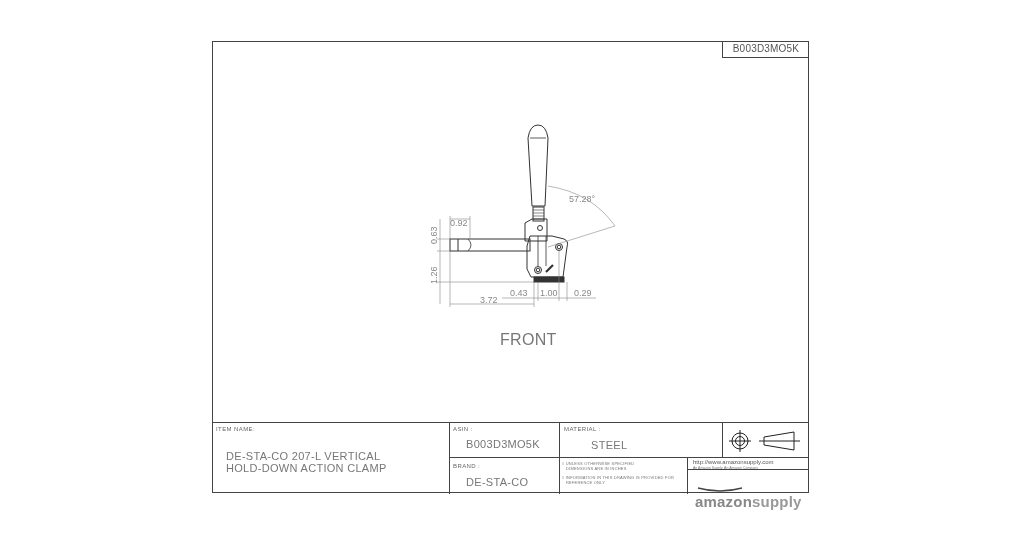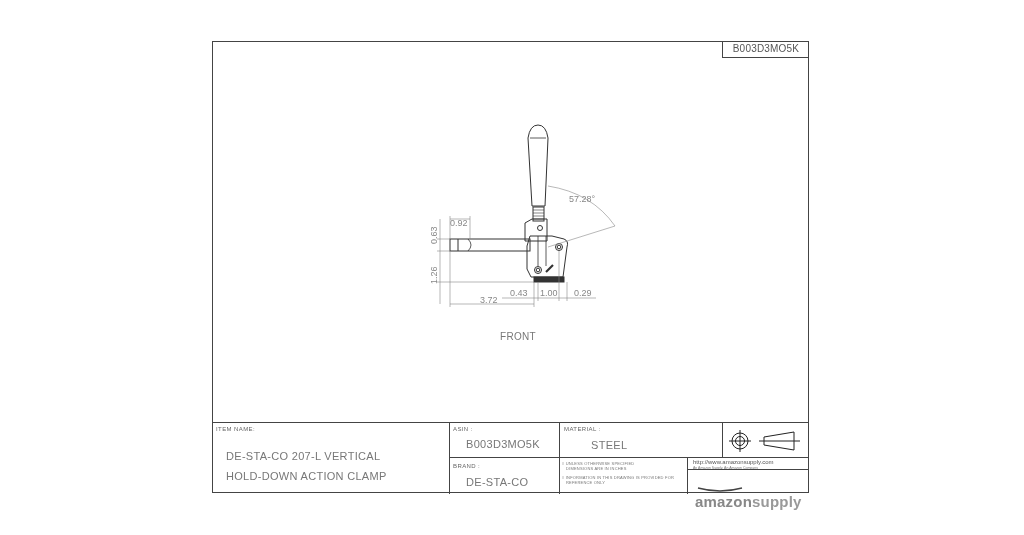--- a/index.html
+++ b/index.html
@@ -1,21 +1,21 @@
 <!DOCTYPE html>
 <html><head>
 <meta charset="utf-8">
 <style>
   html, body { margin:0; padding:0; background:#ffffff; }
   body { width:1024px; height:535px; position:relative; overflow:hidden; font-family:"Liberation Sans", sans-serif; color:#555; }
   .frame { position:absolute; left:212px; top:41px; width:597px; height:452px; border:1.5px solid #444; box-sizing:border-box; }
   .sheet-id { position:absolute; left:722px; top:41px; width:87px; height:17px; border-left:1.5px solid #444; border-bottom:1.5px solid #444; box-sizing:border-box; font-size:10px; color:#555; text-align:center; line-height:16px; letter-spacing:0.2px; }
   .drawing { position:absolute; left:212px; top:41px; width:597px; height:381px; }
   .drawing svg { position:absolute; left:0; top:0; }
-  .view-label { position:absolute; left:288px; top:290px; font-size:10px; color:#777; letter-spacing:0.3px; }
+  .view-label { position:absolute; left:288px; top:290px; font-size:16px; color:#777; letter-spacing:0.3px; }
   .dim { font-family:"Liberation Sans", sans-serif; font-size:9px; fill:#888; }
   
   .tb { position:absolute; left:212px; top:422px; width:597px; height:72px; border-top:1.5px solid #444; box-sizing:border-box; }
   .lbl { position:absolute; font-size:6px; color:#666; letter-spacing:0.4px; }
   .val { position:absolute; font-size:11px; color:#777; letter-spacing:0.3px; }
   .note { position:absolute; font-size:4px; color:#777; letter-spacing:0.2px; line-height:5px; }
   .vline { position:absolute; width:0; border-left:1.5px solid #444; }
   .hline { position:absolute; height:0; border-top:1.5px solid #444; }
   .url { position:absolute; font-size:6px; color:#555; }
   .tag { position:absolute; font-size:3.5px; color:#777; }
@@ -92,21 +92,21 @@
     <text class="dim" x="328" y="255">1.00</text>
     <text class="dim" x="362" y="255">0.29</text>
   </svg>
   <div class="view-label">FRONT</div>
 </div>
 
 <div class="tb">
 
   <div class="lbl" style="left:4px; top:3px;">ITEM NAME:</div>
   <div class="val" style="left:14px; top:27px;">DE-STA-CO 207-L VERTICAL</div>
-  <div class="val" style="left:14px; top:39px;margin-top:8px;">HOLD-DOWN ACTION CLAMP</div>
+  <div class="val" style="left:14px; top:39px;">HOLD-DOWN ACTION CLAMP</div>
 
   <div class="vline" style="left:237px; top:0; height:71px;"></div>
 
   <div class="lbl" style="left:241px; top:3px;">ASIN :</div>
   <div class="val" style="left:254px; top:15px;">B003D3MO5K</div>
   <div class="hline" style="left:237px; top:34px; width:360px;"></div>
   <div class="lbl" style="left:241px; top:40px;">BRAND :</div>
   <div class="val" style="left:254px; top:53px;">DE-STA-CO</div>
 
   <div class="vline" style="left:347px; top:0; height:71px;"></div>

